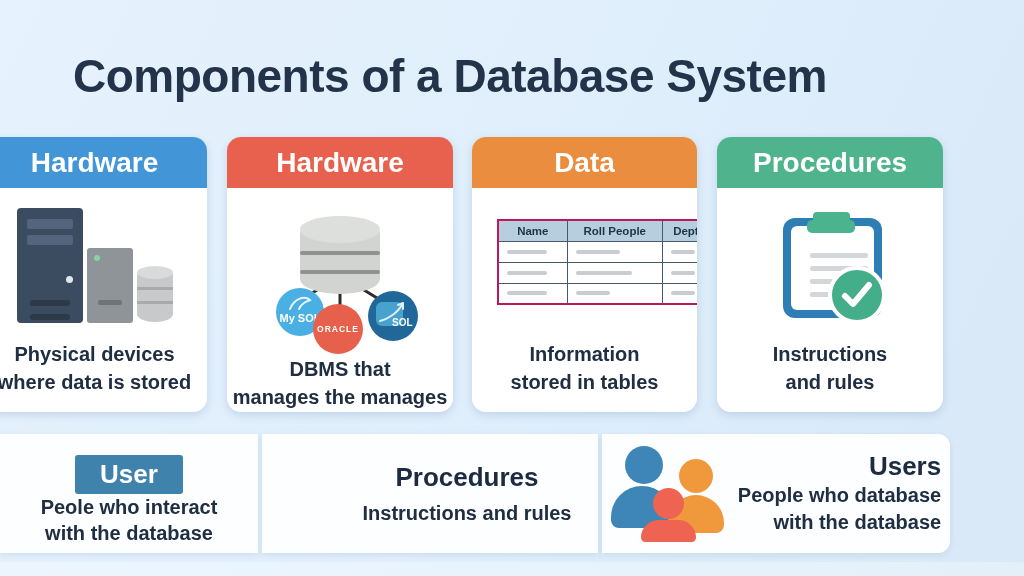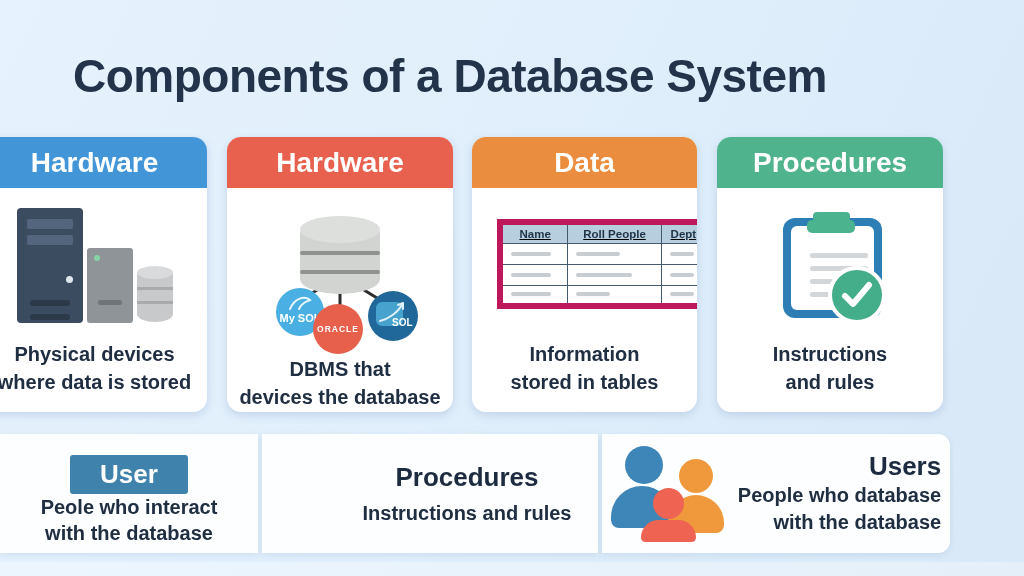--- a/index.html
+++ b/index.html
@@ -75,21 +75,21 @@
   .dbms-sql{ left:141px; top:154px; width:50px; height:50px; background:#20689a; }
   .dbms-mysql .lbl{ position:absolute; left:0; right:0; top:24px; text-align:center; font-size:11px; font-weight:700; }
   .dbms-oracle .lbl{ position:absolute; left:0; right:0; top:20px; text-align:center; font-size:8.5px; font-weight:700; letter-spacing:1px; }
   .dbms-sql .lbl{ position:absolute; left:24px; top:26px; font-size:10px; font-weight:700; }
   .dbms-mysql svg{ position:absolute; left:10px; top:5px; }
   .dbms-sql .chip{ position:absolute; left:8px; top:11px; width:27px; height:24px; background:#47a3cd; border-radius:6px; }
   .dbms-sql svg{ position:absolute; left:8px; top:8px; }
 
   
   .mini-table{ position:absolute; left:25px; top:82px; width:214px;
-    border:6px solid #be185d; border-collapse:collapse; background:#fff;text-decoration:underline; }
+    border:2px solid #be185d; border-collapse:collapse; background:#fff; }
   .mini-table th{ background:#b6cedd; color:#1f3347; font-size:11.5px; font-weight:700;
     border:1px solid #46586b; height:21px; text-align:center; padding:0 2px; white-space:nowrap; }
   .mini-table td{ border:1px solid #46586b; height:21px; padding:0 0 0 8px; }
   .c1{ width:58px; } .c2{ width:80px; } .c3{ width:40px; }
   .dash{ height:4px; background:#c8cdd2; border-radius:2px; }
   .d40{ width:40px; } .d44{ width:44px; } .d56{ width:56px; } .d34{ width:34px; } .d26{ width:24px; }
 
   
   .clip-board{ position:absolute; left:66px; top:81px; width:99px; height:100px;
     background:#2d7eb5; border-radius:12px; }
@@ -102,21 +102,21 @@
     background:#44ae8b; border:4px solid #ffffff; border-radius:50%; }
 
   
   .panel{ position:absolute; top:434px; height:119px; background:#fdfeff;
     box-shadow:0 2px 6px rgba(110,145,185,.18); }
   .panel-user{ left:0; width:258px; border-radius:0; }
   .panel-proc{ left:262px; width:336px; }
   .panel-users{ left:602px; width:348px; border-radius:0 12px 12px 0; }
 
   .panel-user .inner{ height:100%; display:flex; flex-direction:column; align-items:center; }
-  .user-badge{ margin-top:21px; width:118px; height:39px; border-radius:3px;
+  .user-badge{ margin-top:21px; width:108px; height:39px; border-radius:3px;
     color:#fff; font-size:26px; font-weight:700; line-height:39px; text-align:center; }
   .panel-line{ color:#202e42; font-size:20px; line-height:26px; font-weight:600; white-space:nowrap; }
   .panel-user .panel-line:first-of-type{ margin-top:10px; }
 
   .panel-proc .inner{ height:100%; display:flex; flex-direction:column; align-items:center;
     justify-content:center; transform:translateX(37px); }
   .panel-heading{ color:#1c2b3f; font-size:26px; font-weight:700; white-space:nowrap; }
   .panel-proc .panel-line{ margin-top:7px; }
 
   .panel-users .inner{ height:100%; display:flex; flex-direction:row; align-items:center; justify-content:center; }
@@ -198,21 +198,21 @@
     <div class="dbms-circle dbms-sql" style="background-color: rgb(32, 104, 154);">
       <div class="chip"></div>
       <svg width="34" height="26" viewBox="0 0 34 26">
         <path d="M4 22 C12 20, 22 14, 27 4 M27 4 l-5 2 M27 4 l0 6" fill="none" stroke="#dff0f8" stroke-width="2" stroke-linecap="round"></path>
       </svg>
       <div class="lbl">SOL</div>
     </div>
 
     <div class="card-caption">
       <div>DBMS that</div>
-      <div>devices the database</div>
+      <div>manages the manages</div>
     </div>
   </div>
 
   <div class="card card-data">
     <div class="card-header" style="background-color: rgb(235, 141, 62);">Data</div>
 
     <table class="mini-table">
       <tbody>
           <tr>
         <th class="c1">Name</th>

